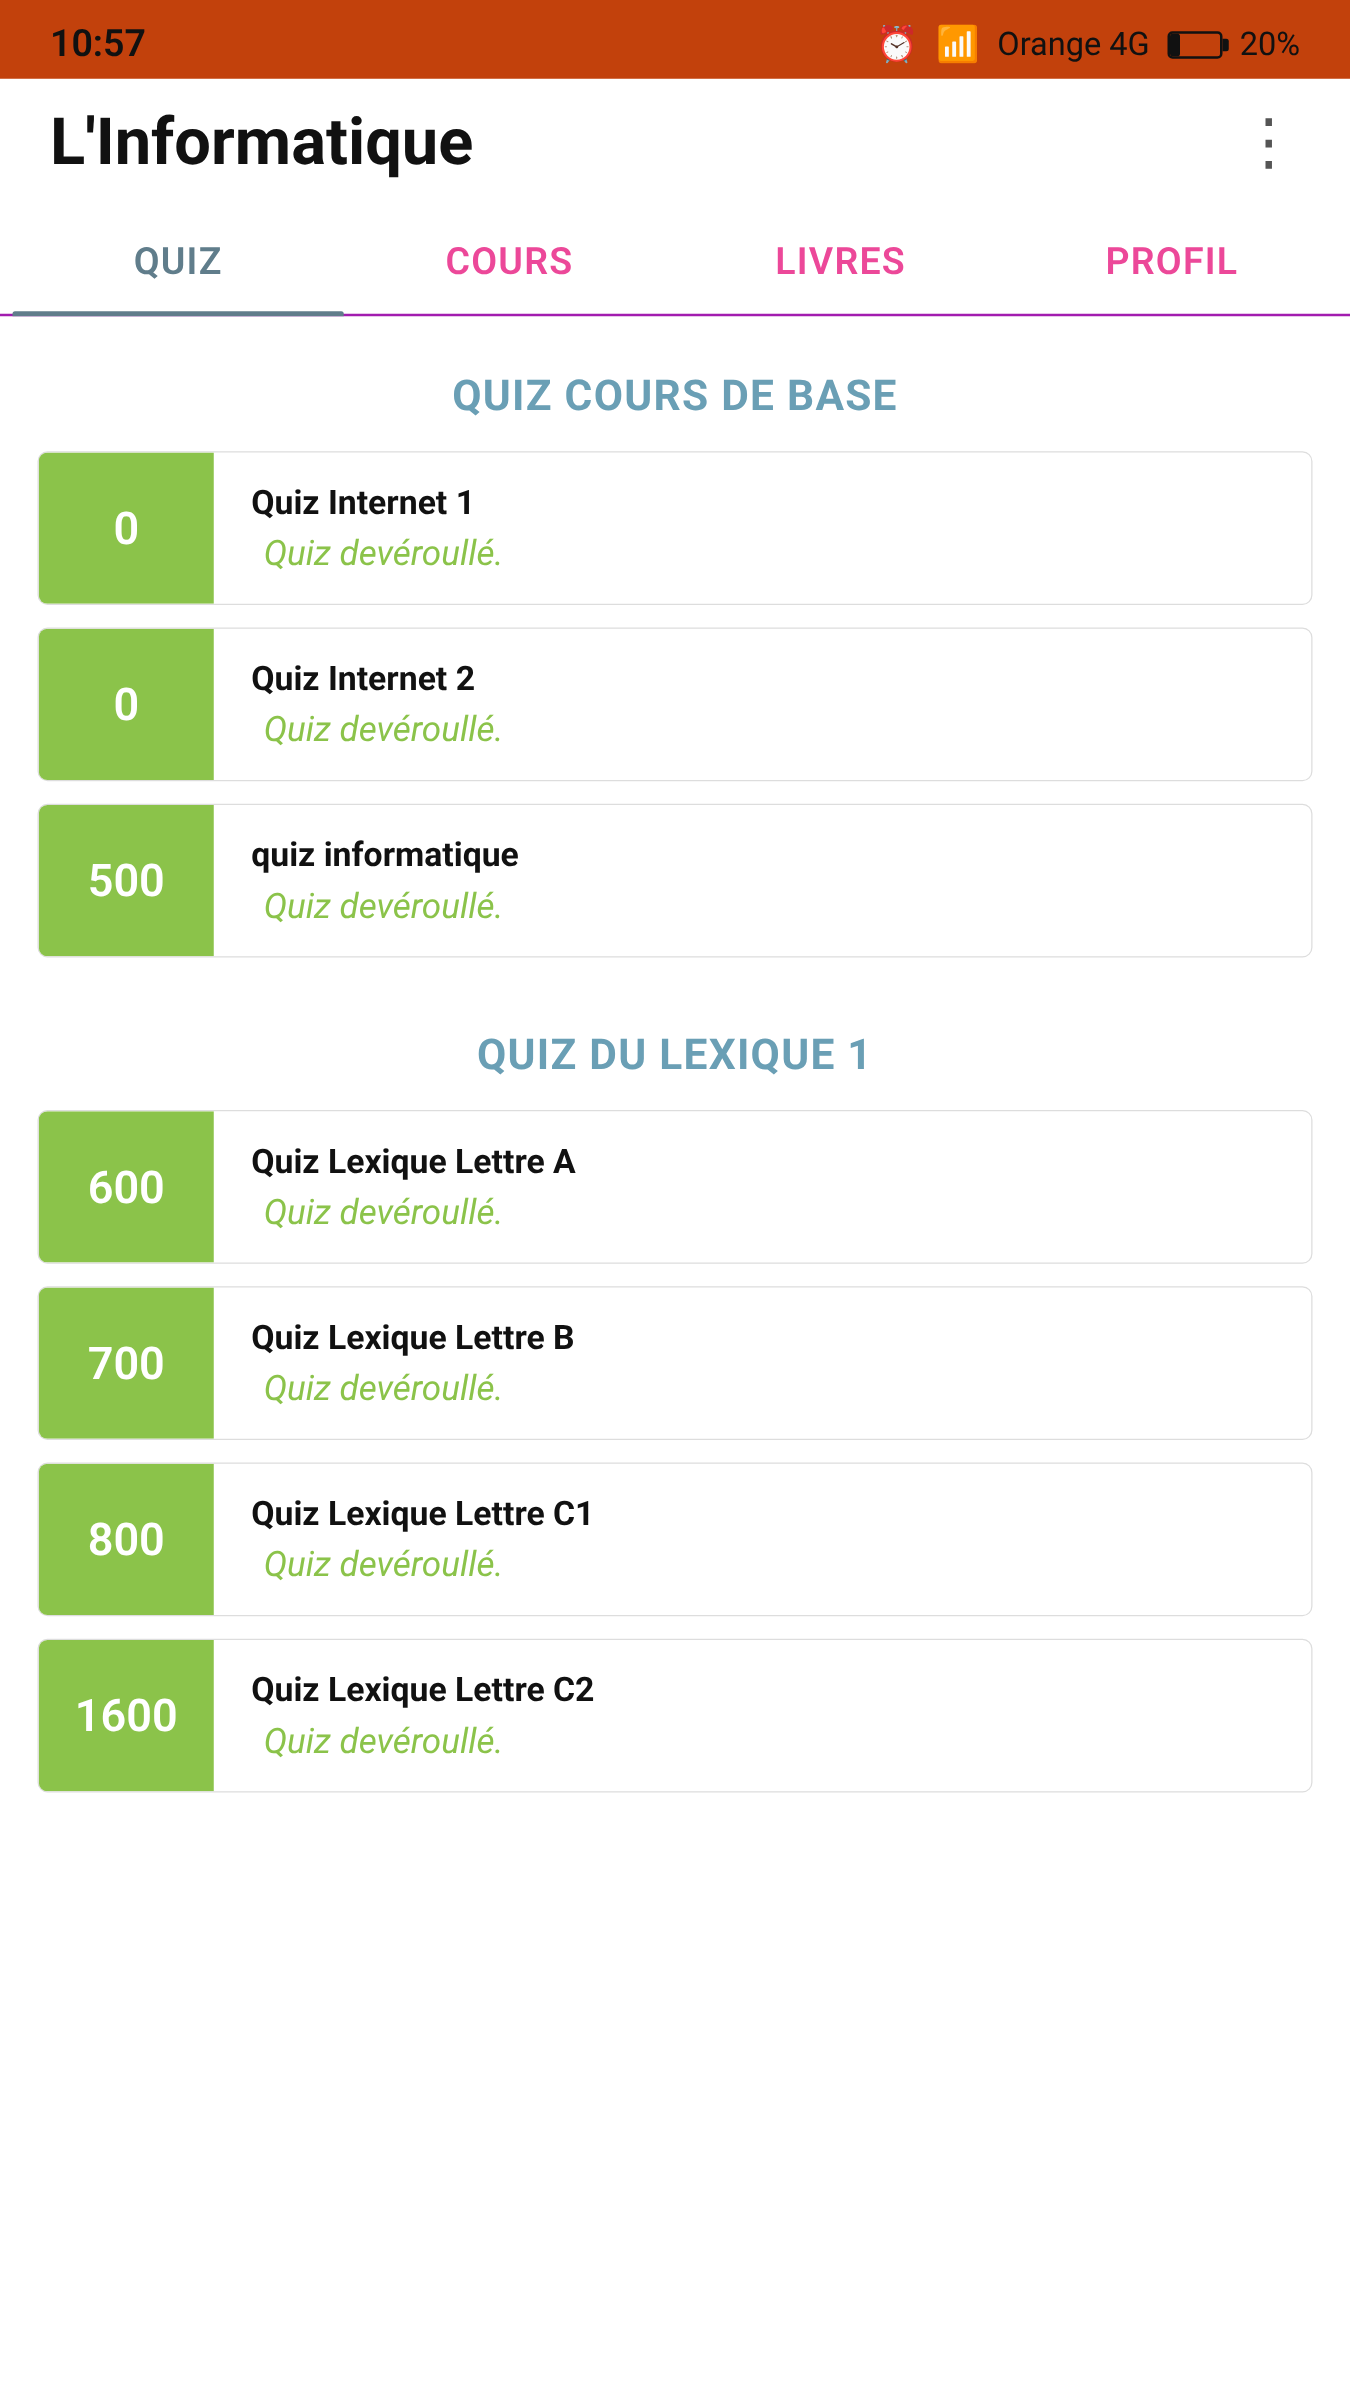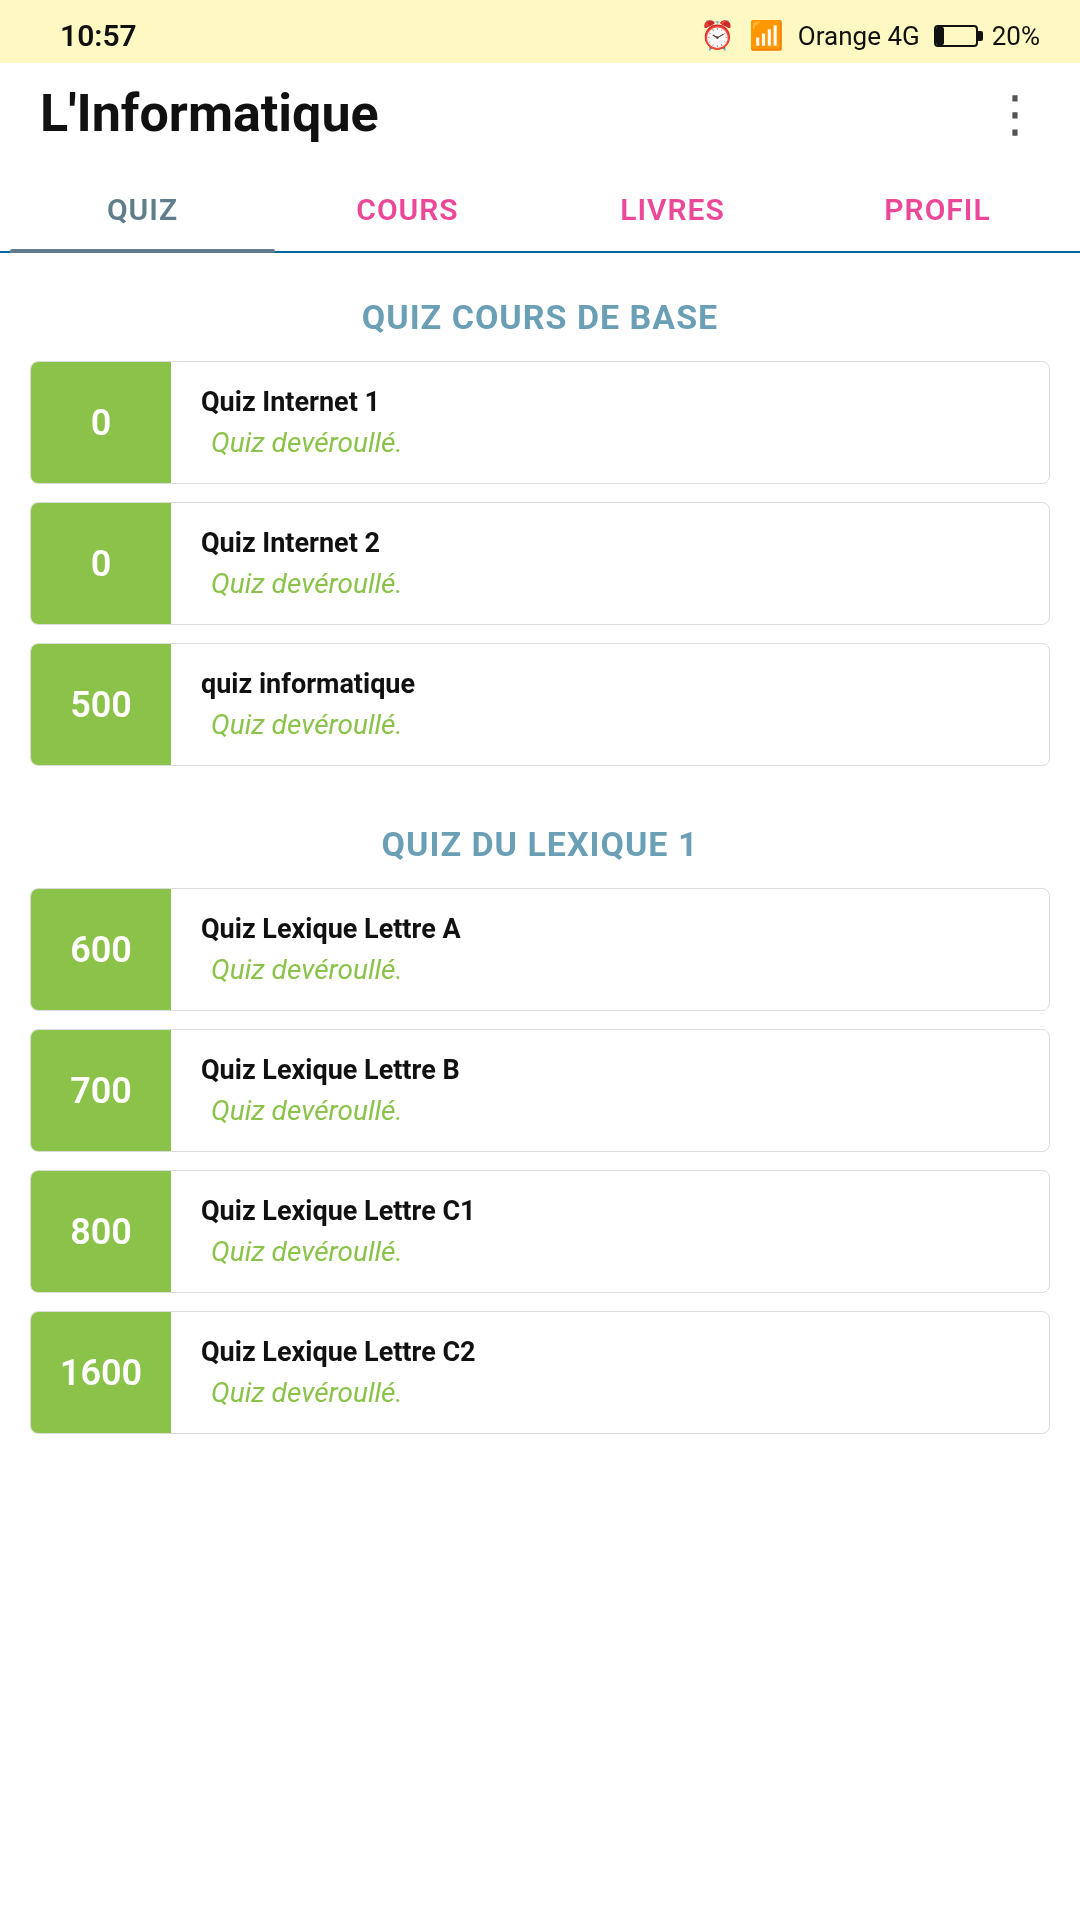--- a/index.html
+++ b/index.html
@@ -11,22 +11,22 @@
       max-width: 1080px;
       margin: 0 auto;
       font-size: 32px;
     }
 
     
     .status-bar {
       display: flex;
       justify-content: space-between;
       align-items: center;
-      padding: 18px 40px 10px 60px;
-      background: #fef9c3;
+      padding: 18px 40px 10px 40px;
+      background: #c2410c;
     }
     .status-time {
       font-size: 30px;
       font-weight: 600;
       color: #111;
     }
     .status-right {
       display: flex;
       align-items: center;
       gap: 14px;
@@ -52,21 +52,21 @@
     .more-icon {
       font-size: 50px;
       color: #555;
       cursor: pointer;
       line-height: 1;
     }
 
     
     .tabs {
       display: flex;
-      border-bottom: 2px solid #0369a1;
+      border-bottom: 2px solid #a21caf;
       padding: 0 10px;
     }
     .tab {
       flex: 1;
       text-align: center;
       padding: 28px 10px 24px 10px;
       font-size: 30px;
       font-weight: 600;
       color: #ec4899;
       cursor: pointer;

